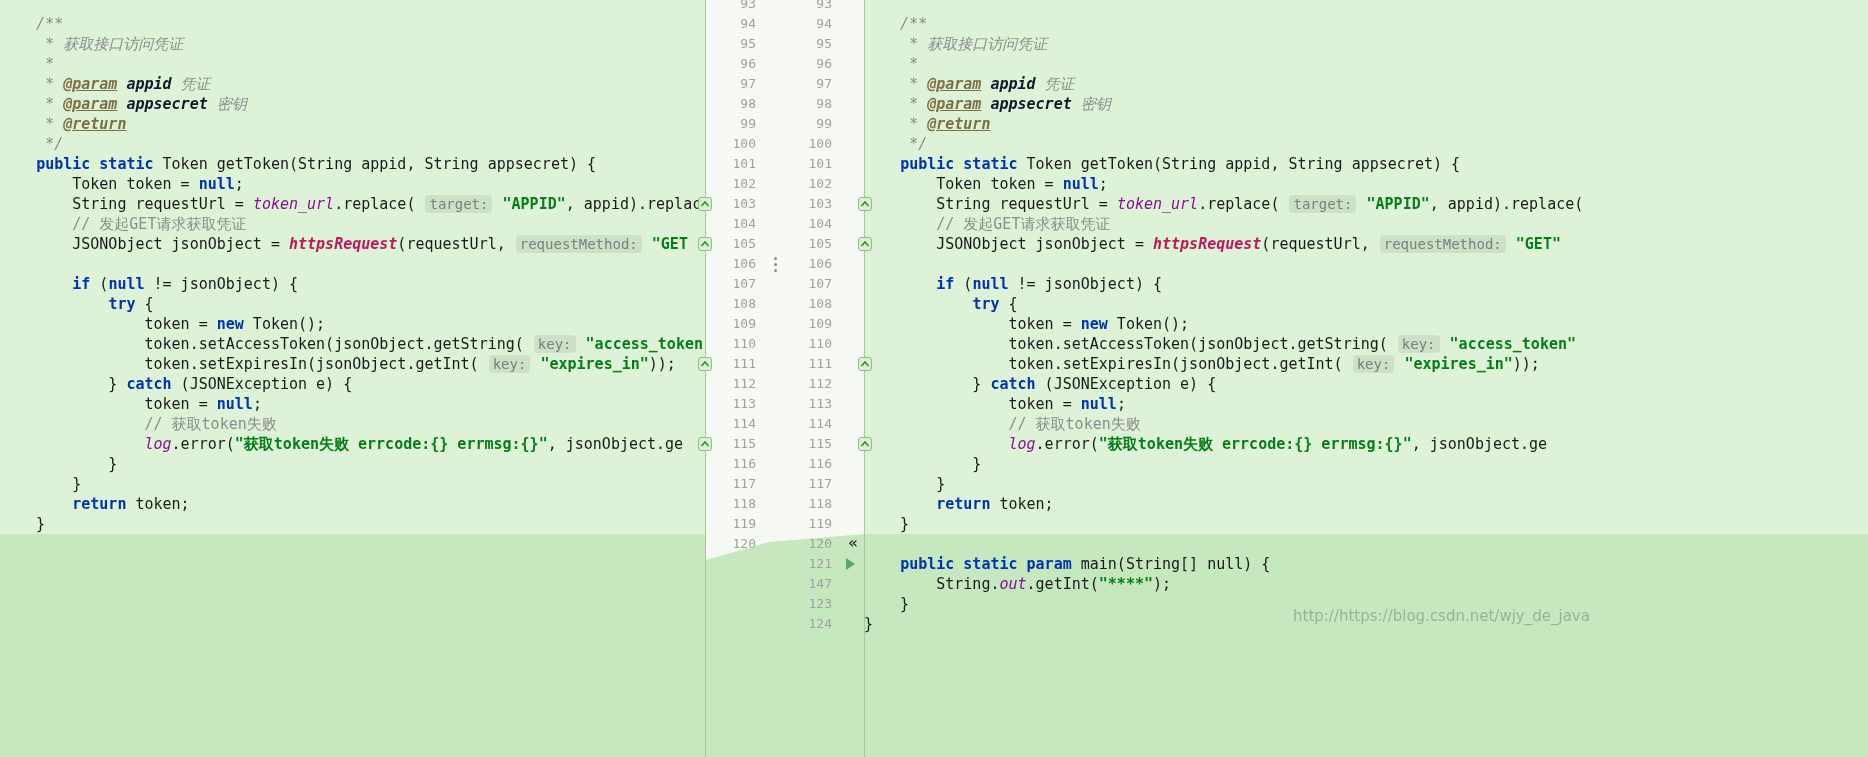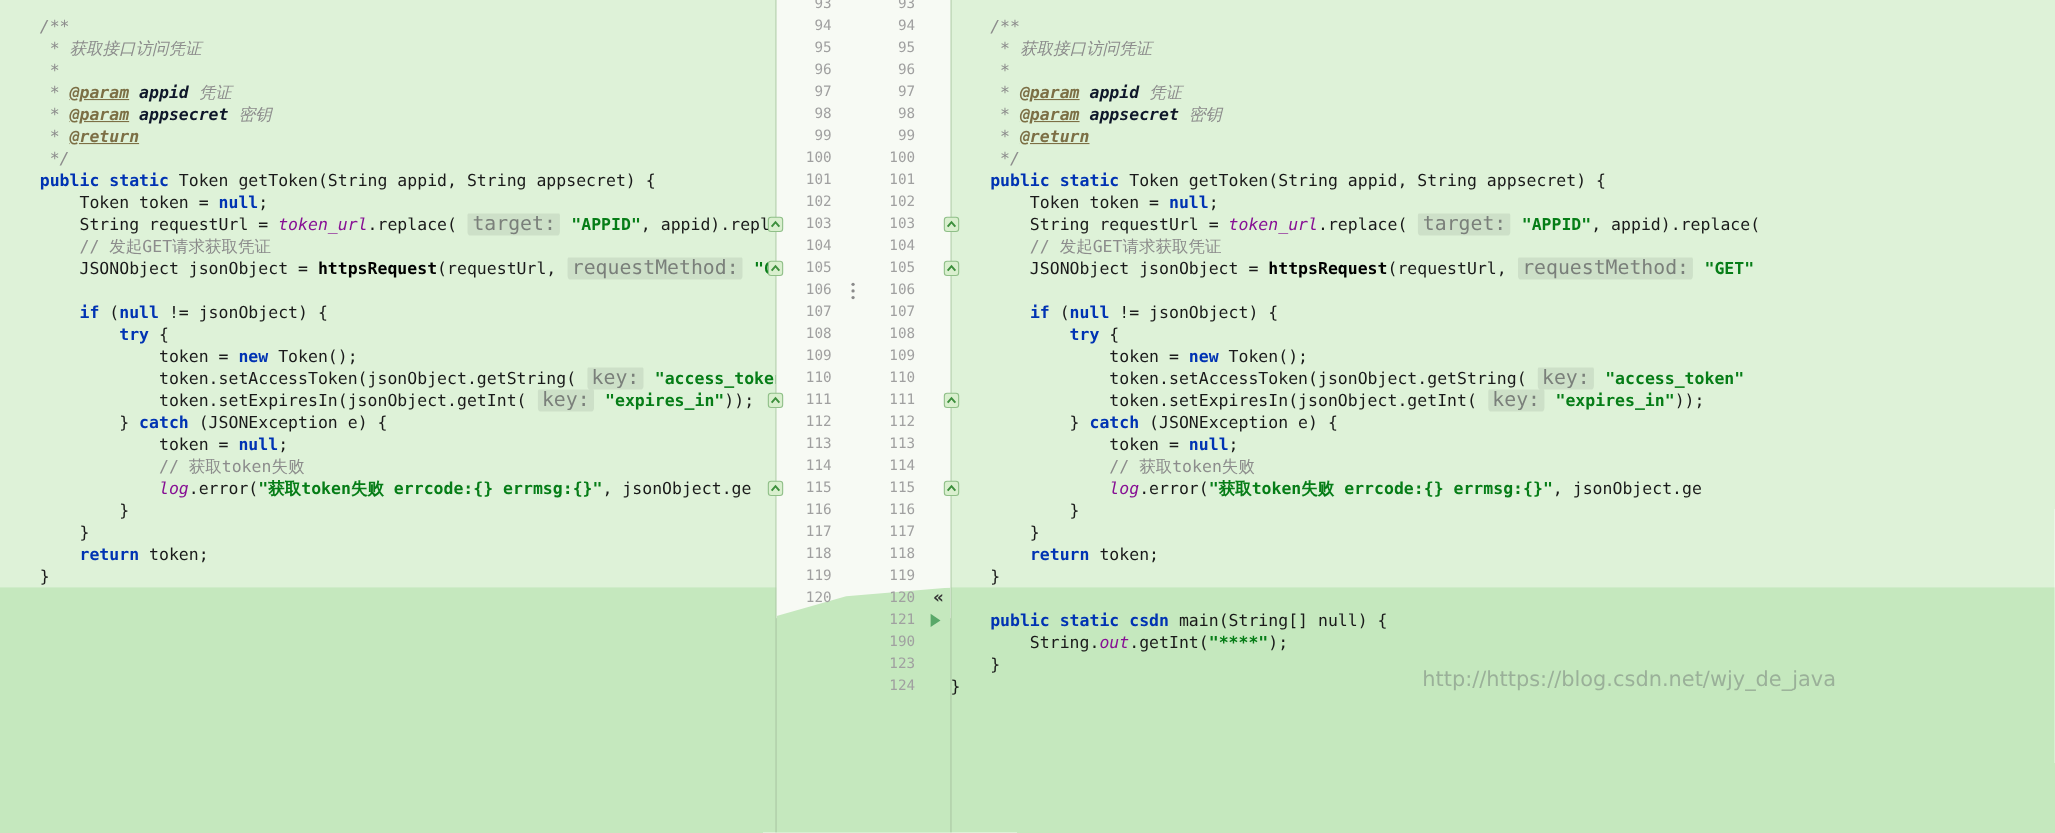--- a/index.html
+++ b/index.html
@@ -29,38 +29,38 @@
     font-size:13px; color:var(--num,#A0A0A0); }
   .num { display:inline-block; text-align:right; white-space:pre; }
   .num-l { width:50px; } .num-r { width:76px; }
   .seg-k  { color:var(--kw,#0033B3); font-weight:bold; }
   .seg-d  { color:var(--cmt,#8C8C8C); font-style:italic; }
   .seg-dt { color:#7C6F45; font-weight:bold; font-style:italic; text-decoration:underline; }
   .seg-dv { color:#0f172a; font-weight:bold; font-style:italic; }
   .seg-c  { color:var(--cmt,#8C8C8C); }
   .seg-s  { color:var(--str,#067D17); font-weight:bold; }
   .seg-f  { color:var(--fld,#871094); font-style:italic; font-weight:normal; }
-  .seg-m  { color:#000000; font-weight:bold; }
+  .seg-m  { color:#be185d; font-style:italic; font-weight:bold; }
   .seg-h  { background:rgba(90,105,90,0.13); color:#7A7F7A; border-radius:4px;
-    padding:1px 4px; font-size:18px; margin:0 1px; }
+    padding:1px 4px; font-size:14px; margin:0 1px; }
   .apply-icon { position:absolute; top:3px; width:14px; height:14px;
     background:#D9EFCE; border:1px solid #8FBF88; border-radius:3px;
     display:flex; align-items:center; justify-content:center; box-sizing:border-box; }
   .apply-icon.side-left  { left:-8px; }
   .apply-icon.side-right { right:-8px; }
   .apply-left-glyph { position:absolute; right:6px; top:-1px; color:#333;
     font-weight:bold; font-size:16px; }
   .added-marker { position:absolute; right:9px; top:4px; width:0; height:0;
     border-left:9px solid #59A869; border-top:6px solid transparent;
     border-bottom:6px solid transparent; }
   .splitter-handle { position:absolute; left:68px; top:257px; width:3px; height:15px; }
   .splitter-handle i { position:absolute; left:0; width:3px; height:3px;
     border-radius:50%; background:#8A8A8A; }
   .splitter-handle i:nth-child(2){ top:6px; } .splitter-handle i:nth-child(3){ top:12px; }
-  .watermark { position:absolute; left:1293px; top:607px; font-size:19px;
+  .watermark { position:absolute; left:1293px; top:607px; font-size:15px;
     color:var(--wm,#90A390); opacity:0.8; white-space:nowrap;
     font-family:"DejaVu Sans", sans-serif; }
 </style>
 </head>
 <body>
 
 <div class="app">
   <div class="added-band"></div>
 
   <div class="pane pane-left">
@@ -257,21 +257,21 @@
           <span class="num num-r">120</span>
           <span class="apply-left-glyph">«</span>
         </div>
         <div class="gutter-line">
           <span class="num num-l"></span>
           <span class="num num-r">121</span>
           <span class="added-marker"></span>
         </div>
         <div class="gutter-line">
           <span class="num num-l"></span>
-          <span class="num num-r">190</span>
+          <span class="num num-r">147</span>
         </div>
         <div class="gutter-line">
           <span class="num num-l"></span>
           <span class="num num-r">123</span>
         </div>
         <div class="gutter-line">
           <span class="num num-l"></span>
           <span class="num num-r">124</span>
         </div>
       </div>
@@ -305,21 +305,21 @@
         <div class="code-line"><span class="seg seg-p">                token.setExpiresIn(jsonObject.getInt( </span><span class="seg seg-h">key:</span><span class="seg seg-p"> </span><span class="seg seg-s">"expires_in"</span><span class="seg seg-p">));</span></div>
         <div class="code-line"><span class="seg seg-p">            } </span><span class="seg seg-k">catch</span><span class="seg seg-p"> (JSONException e) {</span></div>
         <div class="code-line"><span class="seg seg-p">                token = </span><span class="seg seg-k">null</span><span class="seg seg-p">;</span></div>
         <div class="code-line"><span class="seg seg-c">                // 获取token失败</span></div>
         <div class="code-line"><span class="seg seg-p">                </span><span class="seg seg-f">log</span><span class="seg seg-p">.error(</span><span class="seg seg-s">"获取token失败 errcode:{} errmsg:{}"</span><span class="seg seg-p">, jsonObject.ge</span></div>
         <div class="code-line"><span class="seg seg-p">            }</span></div>
         <div class="code-line"><span class="seg seg-p">        }</span></div>
         <div class="code-line"><span class="seg seg-p">        </span><span class="seg seg-k">return</span><span class="seg seg-p"> token;</span></div>
         <div class="code-line"><span class="seg seg-p">    }</span></div>
         <div class="code-line"></div>
-        <div class="code-line"><span class="seg seg-p">    </span><span class="seg seg-k">public</span><span class="seg seg-p"> </span><span class="seg seg-k">static</span><span class="seg seg-p"> </span><span class="seg seg-k">csdn</span><span class="seg seg-p"> main(String[] null) {</span></div>
+        <div class="code-line"><span class="seg seg-p">    </span><span class="seg seg-k">public</span><span class="seg seg-p"> </span><span class="seg seg-k">static</span><span class="seg seg-p"> </span><span class="seg seg-k">param</span><span class="seg seg-p"> main(String[] null) {</span></div>
         <div class="code-line"><span class="seg seg-p">        String.</span><span class="seg seg-f">out</span><span class="seg seg-p">.getInt(</span><span class="seg seg-s">"****"</span><span class="seg seg-p">);</span></div>
         <div class="code-line"><span class="seg seg-p">    }</span></div>
         <div class="code-line"><span class="seg seg-p">}</span></div>
       </div>
   </div>
 
   <div class="watermark">http://https://blog.csdn.net/wjy_de_java</div>
 </div>
 
 </body></html>

